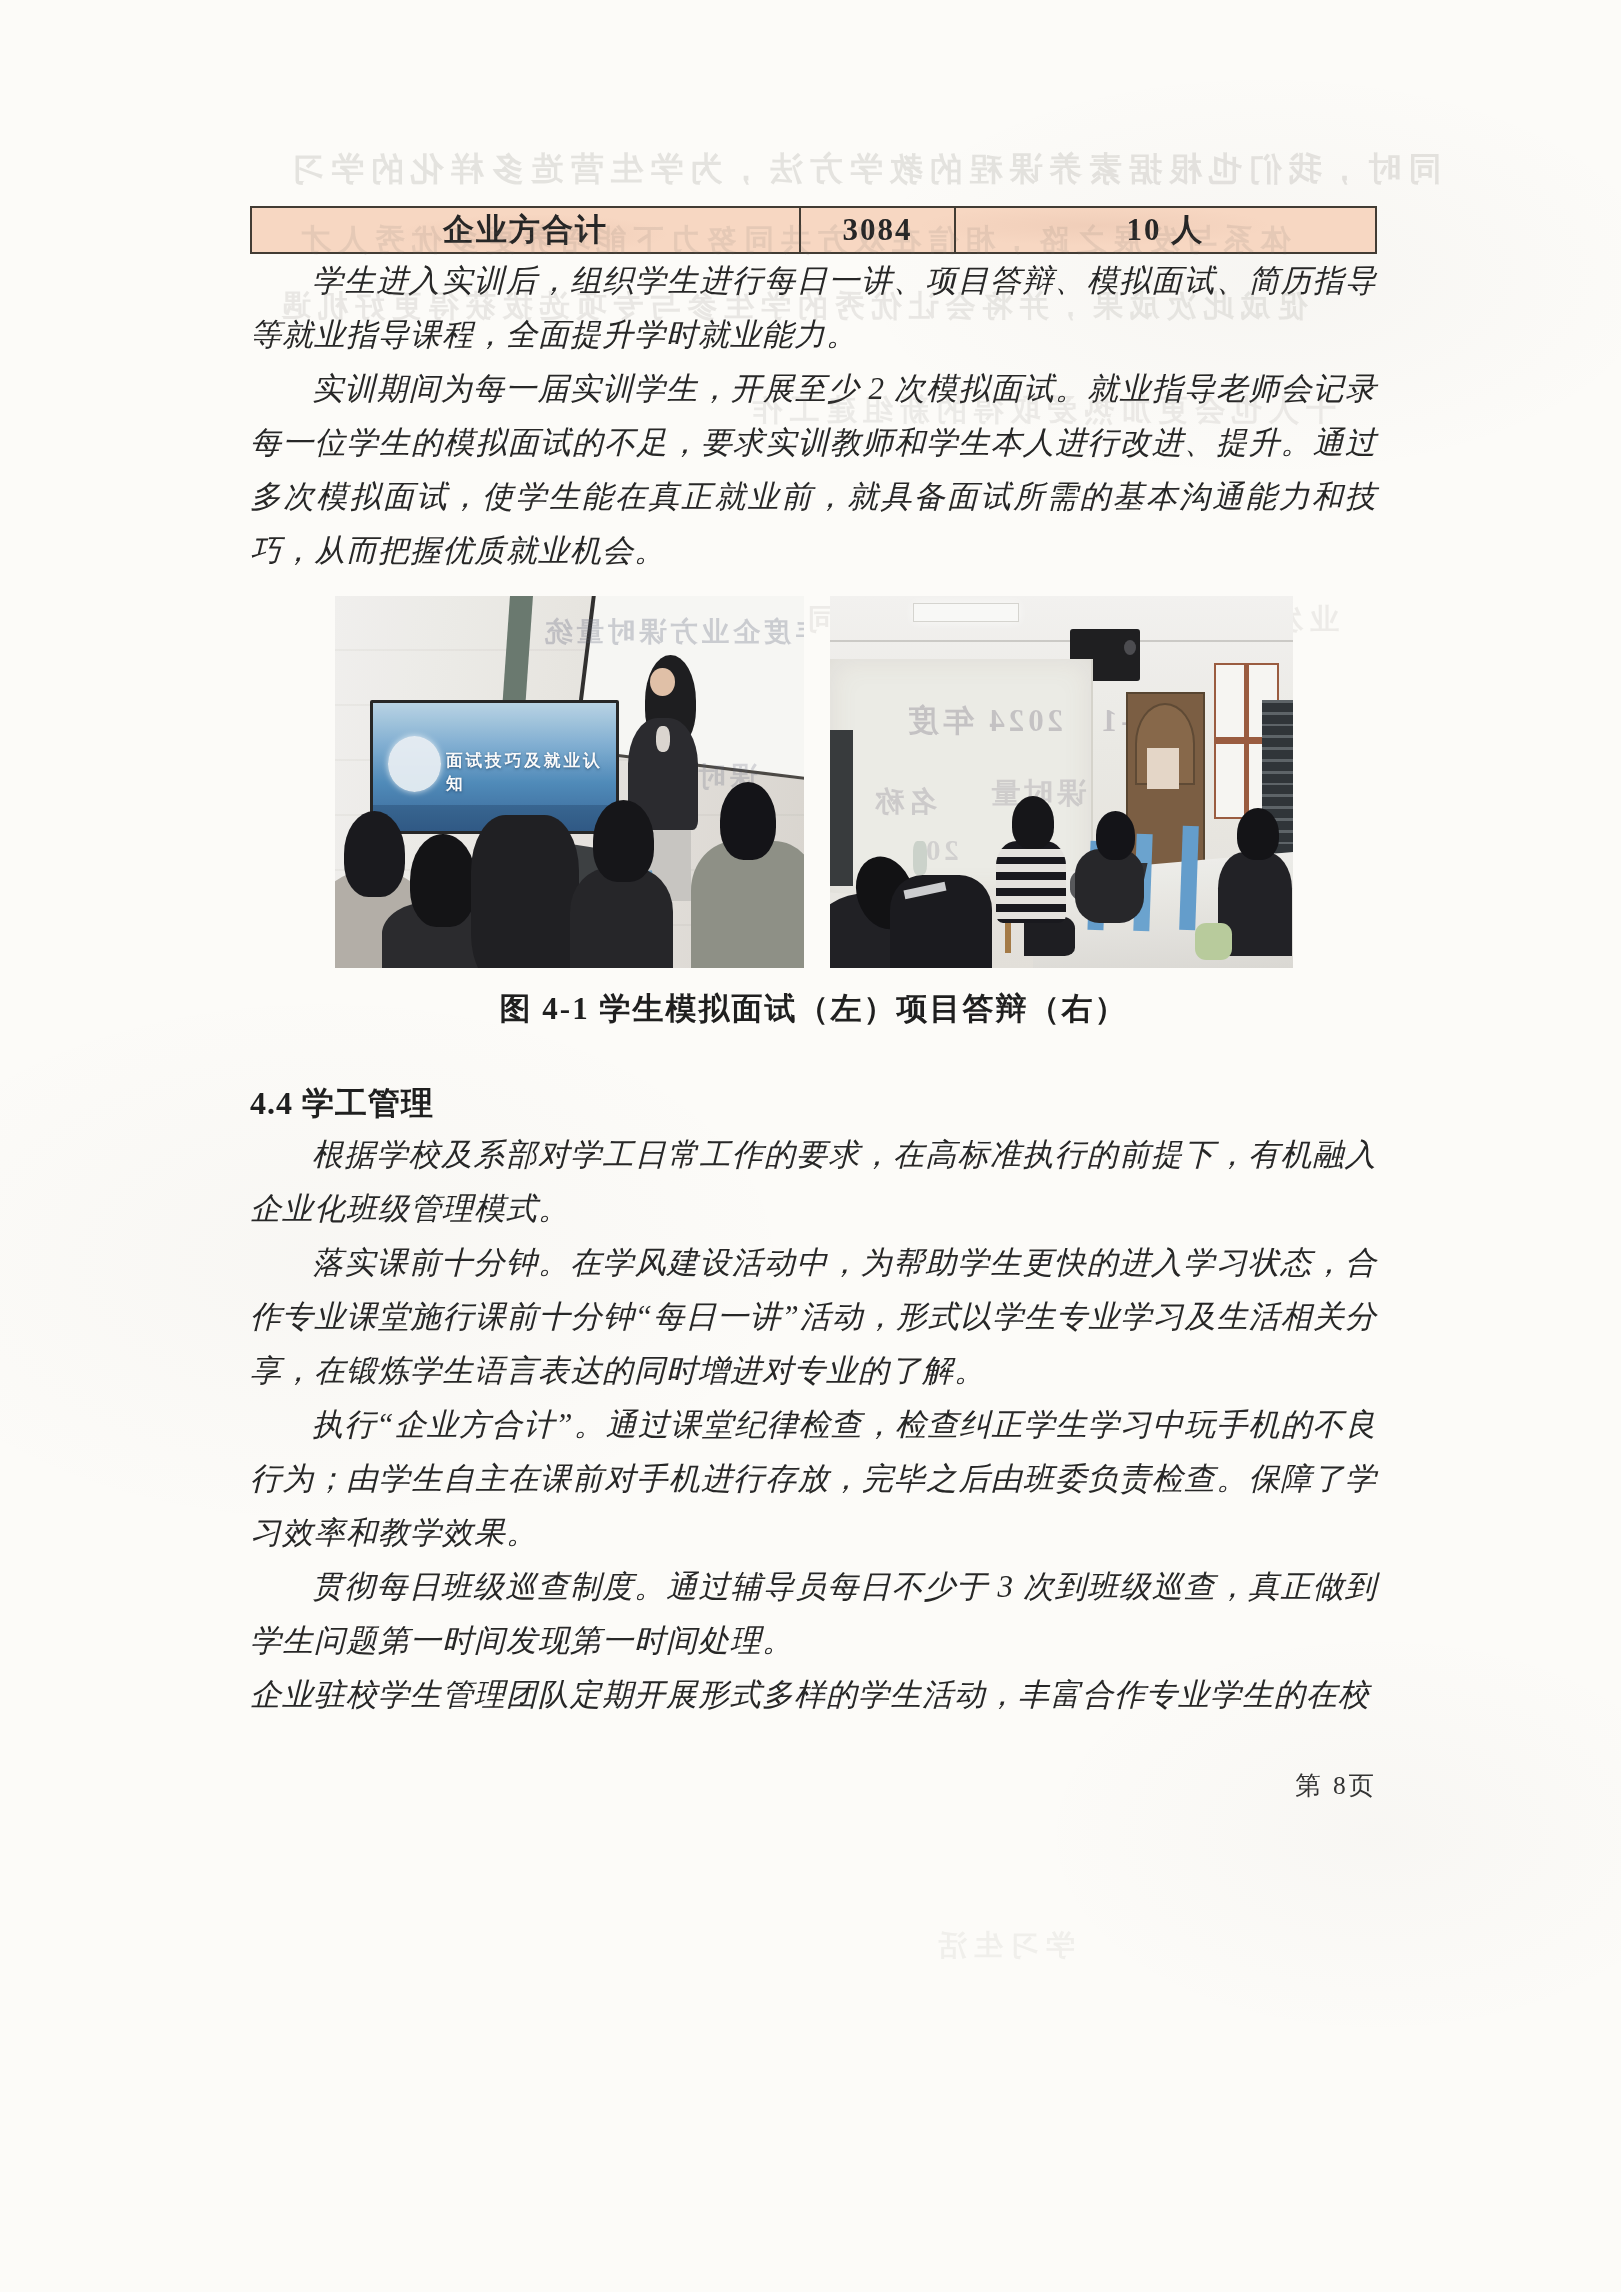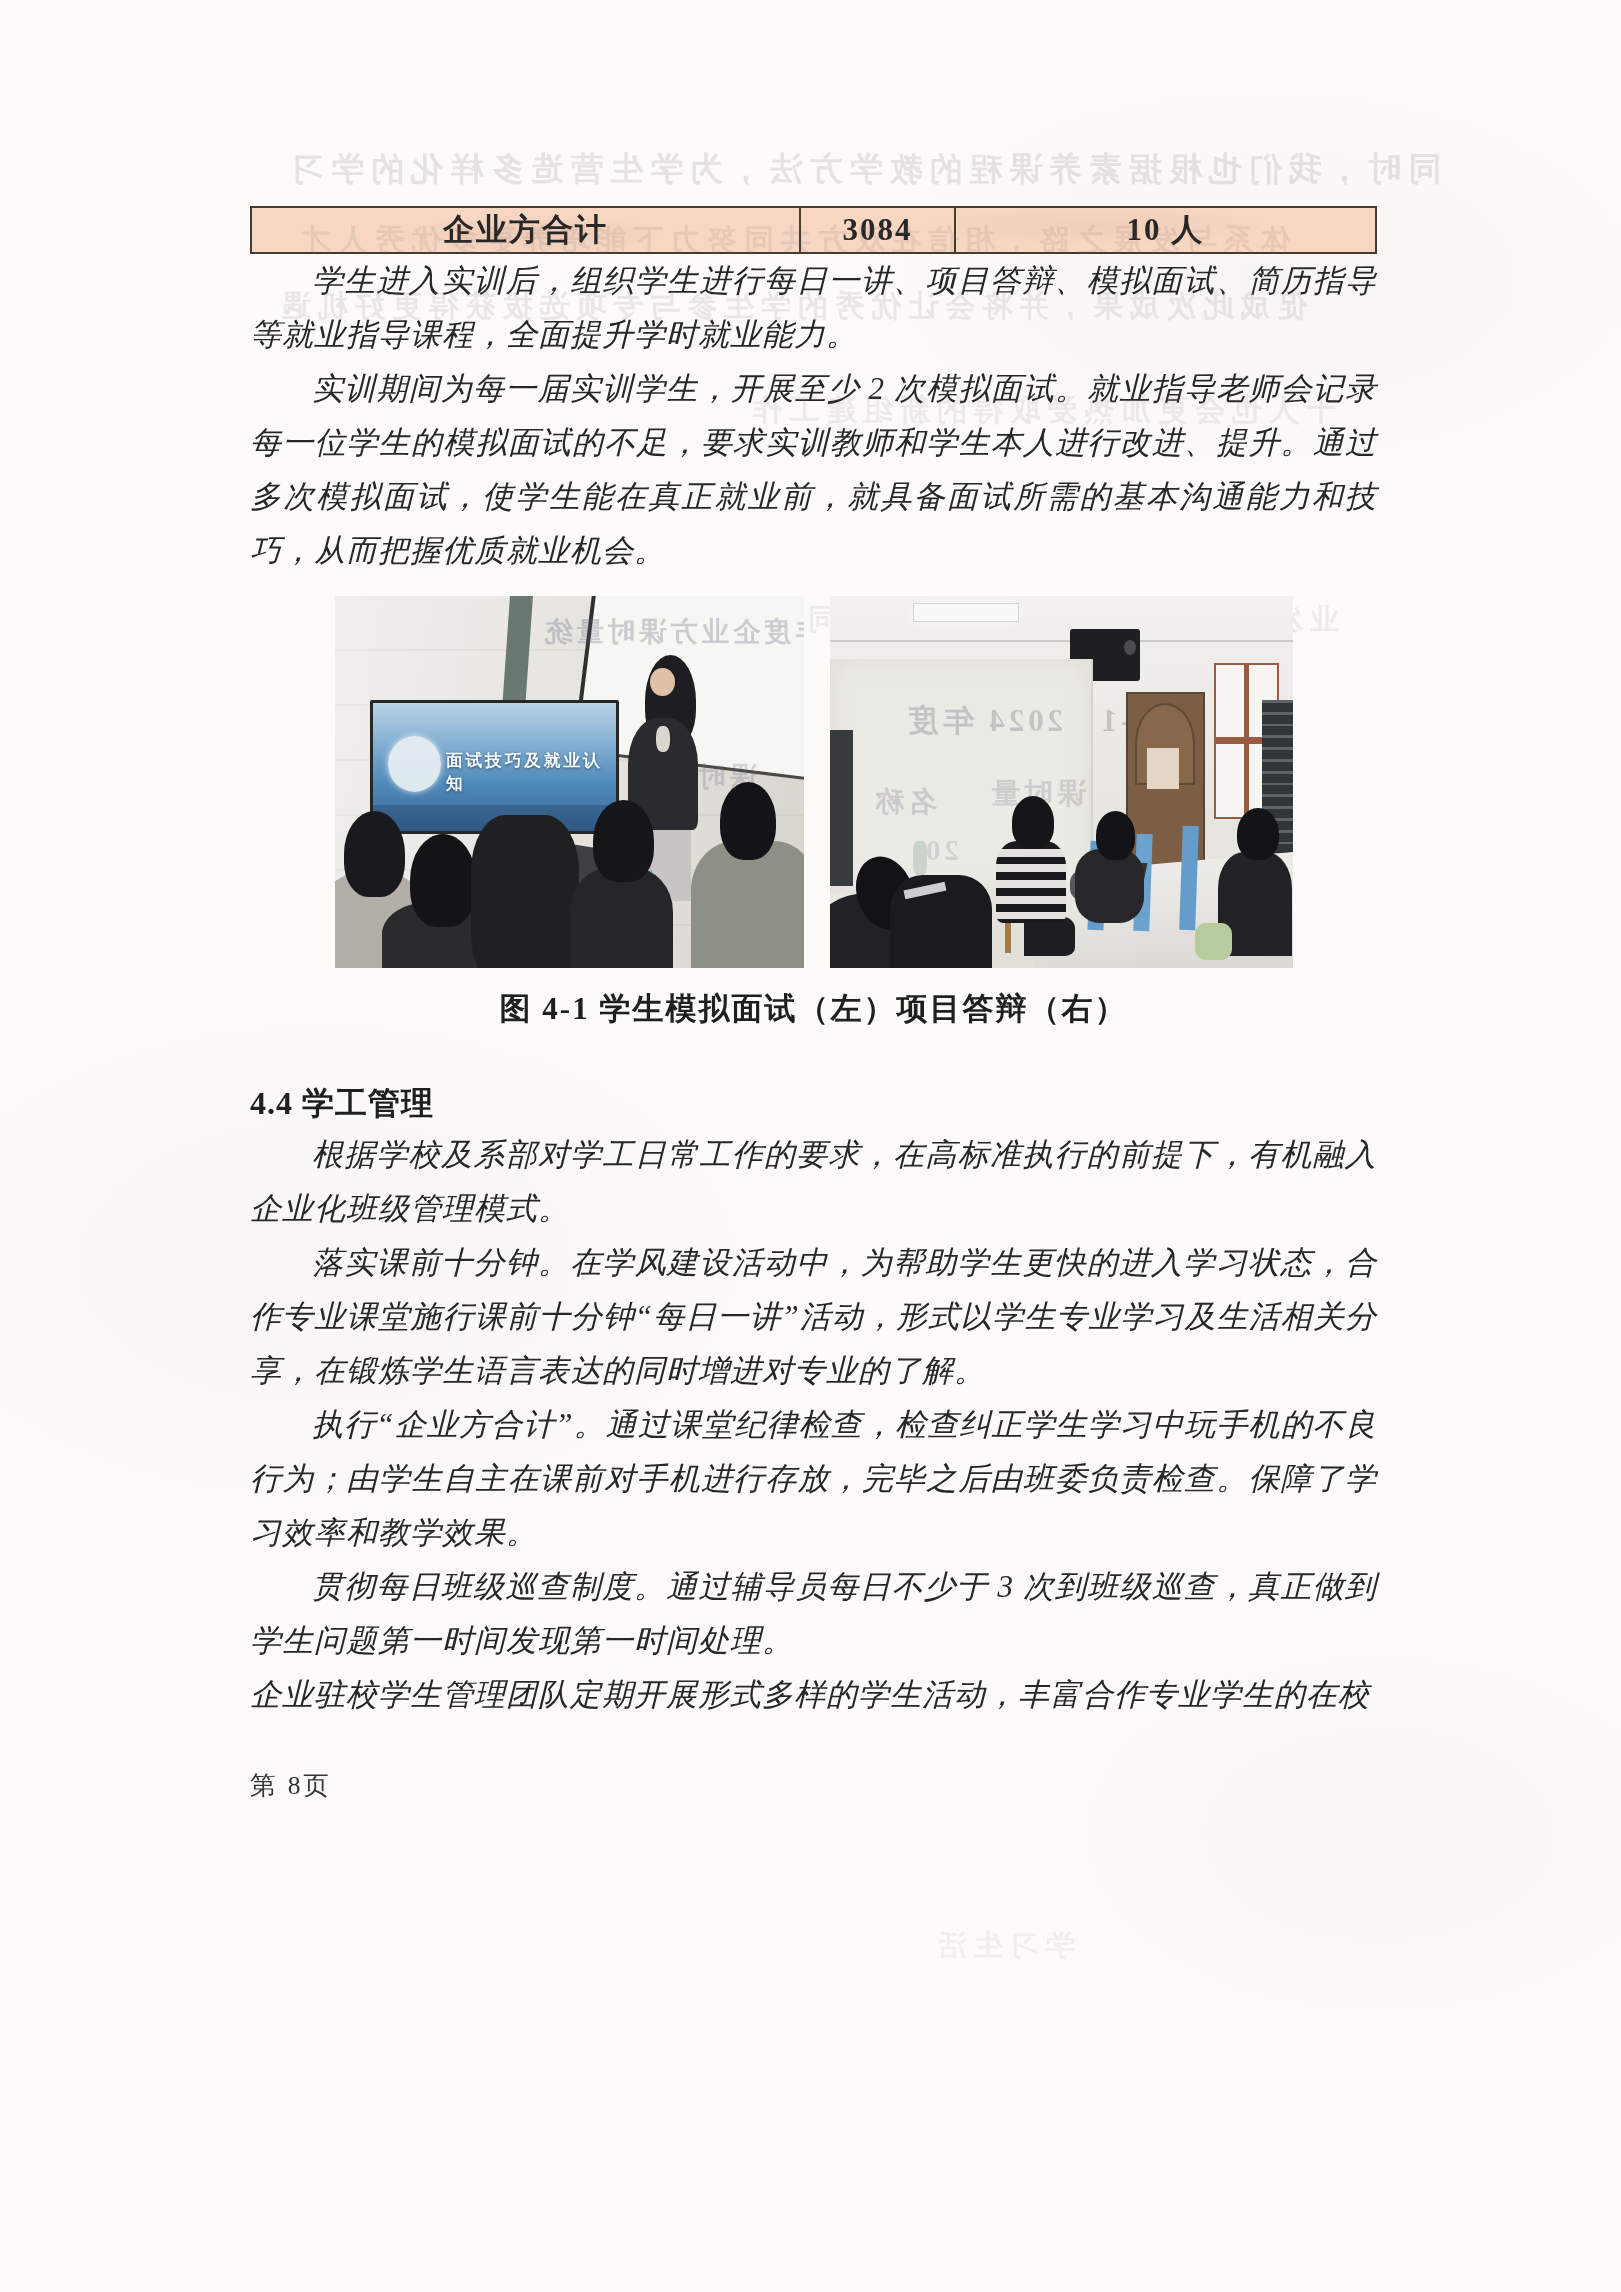--- a/index.html
+++ b/index.html
@@ -139,21 +139,21 @@
   .pr-f1h { left:6%; top:70%; width:12%; height:20%; background:#0d0d10; border-radius:50%; transform:rotate(-18deg); }
   .pr-f1b { left:-3%; top:80%; width:28%; height:24%; background:#1d1d22; border-radius:40% 40% 0 0; }
   .pr-f2b { left:13%; top:75%; width:22%; height:29%; background:#17171b; border-radius:32% 32% 0 0; }
   .pr-f2collar { left:16%; top:78%; width:9%; height:2.5%; background:#cfd0d2; transform:rotate(-12deg); }
   .pr-bottle { left:18%; top:66%; width:3%; height:9%; background:rgba(198,208,198,0.8); border-radius:30%; }
   .pr-r-head { left:88%; top:57%; width:9%; height:14%; background:#0f0f13; border-radius:50% 50% 42% 42%; }
   .pr-r-body { left:84%; top:69%; width:16%; height:28%; background:#1e1e23; border-radius:35% 35% 0 0; }
   .pr-pouch { left:79%; top:88%; width:8%; height:10%; background:#b9cf9a; border-radius:30%; }
 
   
-  .page-footer { margin-top:49px; text-align:left; font-size:25.5px; line-height:29px;
+  .page-footer { margin-top:49px; text-align:right; font-size:25.5px; line-height:29px;
     color:#343434; letter-spacing:2.9px; }
 </style>
 </head>
 <body>
 
 <div class="page">
 
   <span class="bleed" style="left:284px; top:147px; font-size:33px; opacity:.16;">同时，我们也根据素养课程的教学方法，为学生营造多样化的学习</span>
   <span class="bleed" style="left:294px; top:220px; font-size:30px; opacity:.12; z-index:2;">体系与发展之路，相信在双方共同努力下能培养更多优秀人才</span>
   <span class="bleed" style="left:274px; top:286px; font-size:30px; opacity:.13;">促成此次成果，并将会让优秀的学生参与专项选拔获得更好机遇</span>

